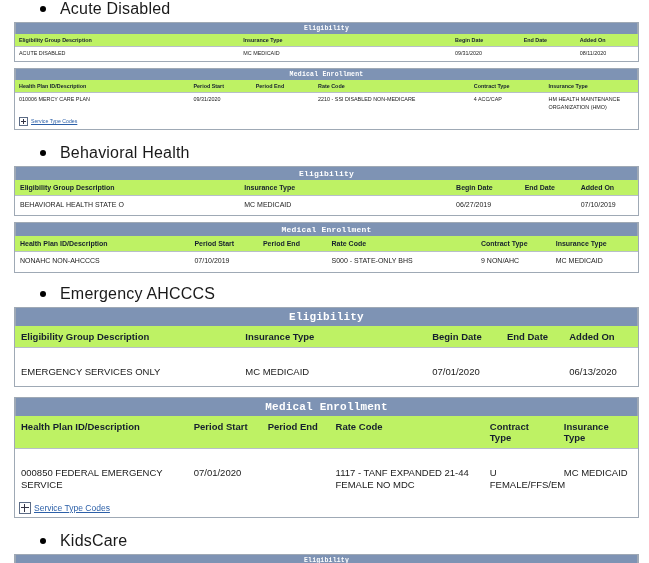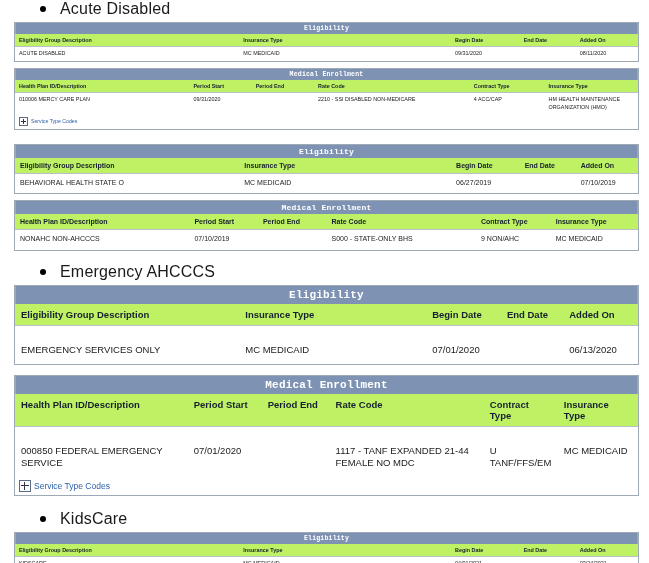--- a/index.html
+++ b/index.html
@@ -113,20 +113,21 @@
   .plusbox::before, .plusbox::after {
     content: "";
     position: absolute;
     background: #334;
   }
   .plusbox::before { left: 1px; right: 1px; top: 3px; height: 1px; }
   .plusbox::after  { top: 1px; bottom: 1px; left: 3px; width: 1px; }
   .expand .lnk {
     font-size: 5.2px;
     color: #2b5fa8;
+    text-decoration: underline;
     text-align: center;
   }
   .expand.big .plusbox { width: 10px; height: 10px; }
   .expand.big .plusbox::before { top: 4px; }
   .expand.big .plusbox::after { left: 4px; }
   .expand.big .lnk { font-size: 8.5px; }
   .sp6 { height: 6px; }
   .sp8 { height: 8px; }
   .sp10 { height: 10px; }
 </style>
@@ -205,20 +206,24 @@
       <div class="expand">
         <span class="plusbox"></span>
         <span class="lnk">Service Type Codes</span>
       </div>
     </div>
   </div>
 
   <div class="sp10"></div>
 
   <div class="section">
+    <div class="sec-title-row">
+      <span class="bullet"></span>
+      <span class="sec-title big">Behavioral Health</span>
+    </div>
 
     <div class="block">
       <div class="band mid">Eligibility</div>
       <table class="mid">
         <colgroup>
             <col style="width:36%">
             <col style="width:34%">
             <col style="width:11%">
             <col style="width:9%">
             <col style="width:10%">
@@ -334,21 +339,21 @@
           <th>Period End</th>
           <th>Rate Code</th>
           <th>Contract Type</th>
           <th>Insurance Type</th>
         </tr>
         <tr>
           <td>000850 FEDERAL EMERGENCY SERVICE</td>
           <td>07/01/2020</td>
           <td></td>
           <td>1117 - TANF EXPANDED 21-44 FEMALE NO MDC</td>
-          <td>U TANF/FFS/EM</td>
+          <td>U FEMALE/FFS/EM</td>
           <td>MC MEDICAID</td>
         </tr>
       </tbody>
         </table>
       <div class="expand big">
         <span class="plusbox"></span>
         <span class="lnk">Service Type Codes</span>
       </div>
     </div>
   </div>

